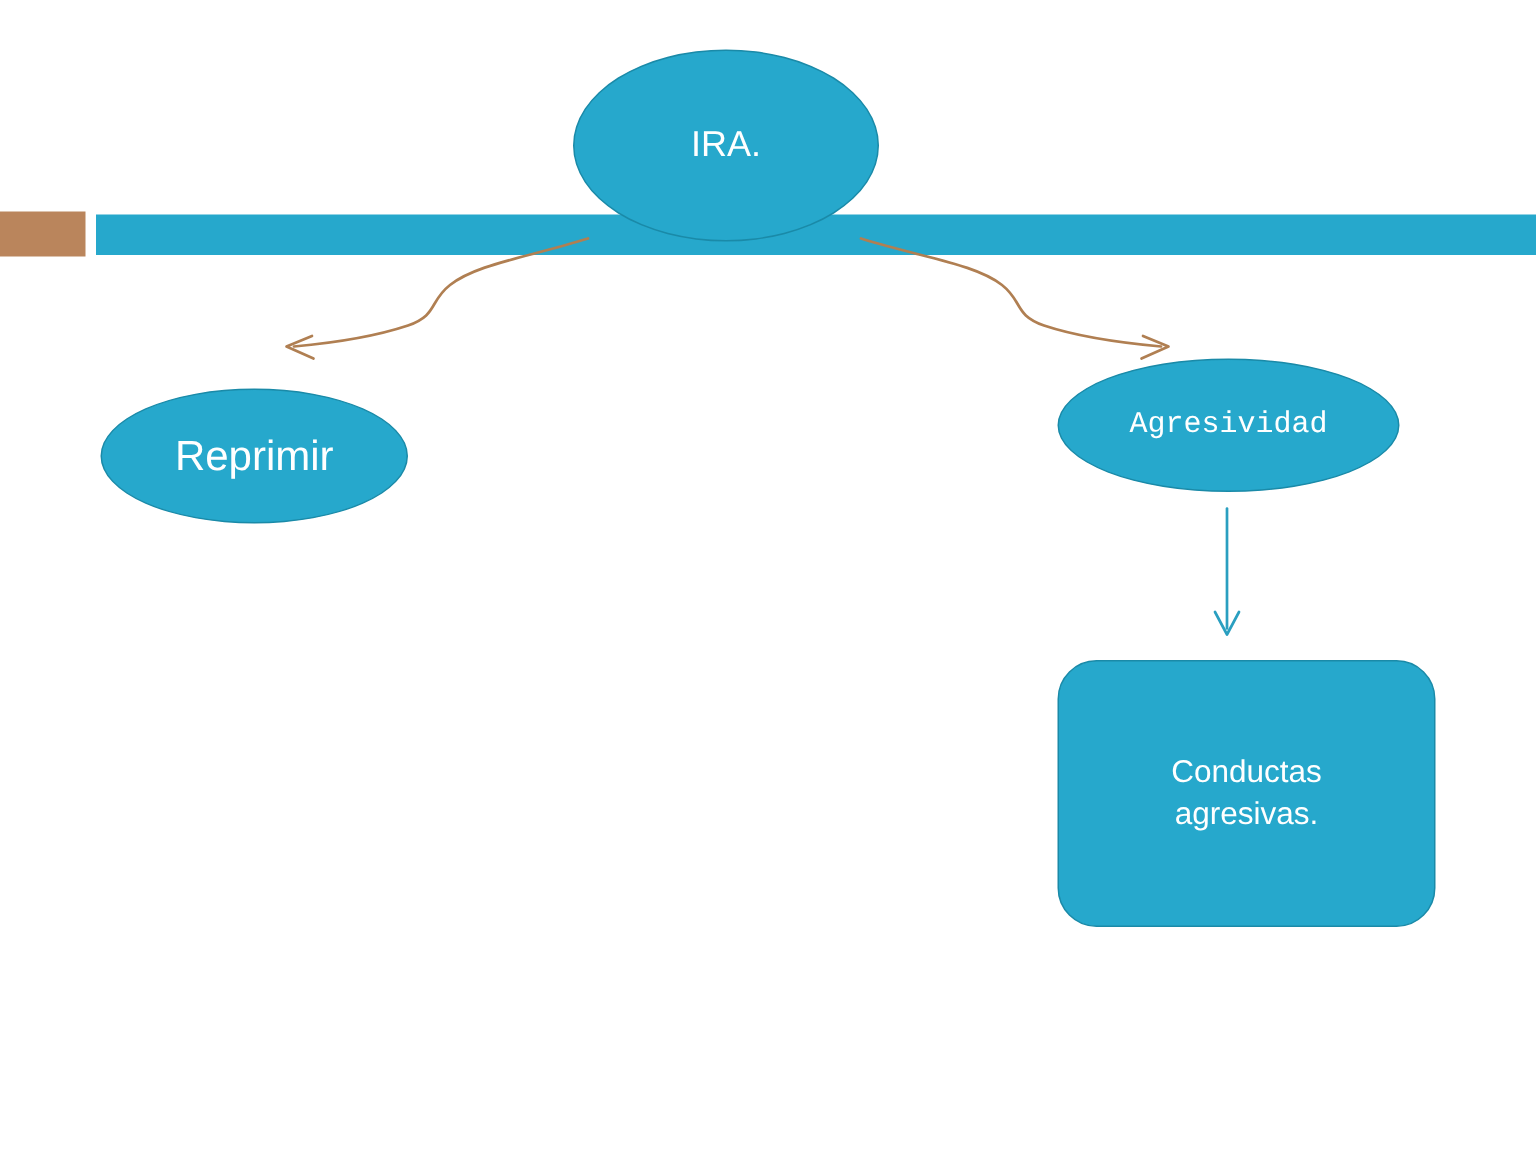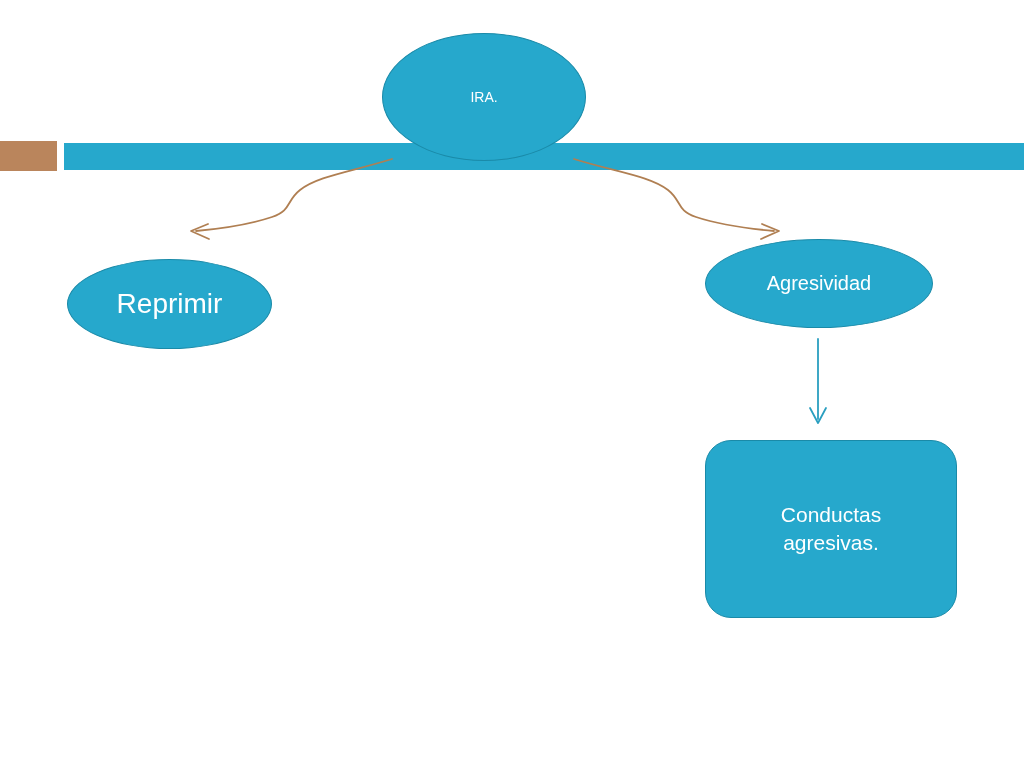--- a/index.html
+++ b/index.html
@@ -65,38 +65,39 @@
     line-height: 1.35;
   }
   .ellipse { border-radius: 50%; }
   .roundrect { border-radius: 26px; }
 
   #node-ira {
     left: 382px;
     top: 33px;
     width: 204px;
     height: 128px;
-    font-size: 14px;
+    font-size: 24px;
     z-index: 3;
   }
   #node-reprimir {
     left: 67px;
     top: 259px;
     width: 205px;
     height: 90px;
     font-size: 28px;
     z-index: 3;
   }
   #node-agresividad {
     left: 705px;
     top: 239px;
     width: 228px;
     height: 89px;
     font-size: 20px;
     z-index: 3;
+    font-family: Liberation Mono, monospace;
   }
   #node-conductas {
     left: 705px;
     top: 440px;
     width: 252px;
     height: 178px;
     font-size: 21px;
     z-index: 3;
   }
   .node-label {

